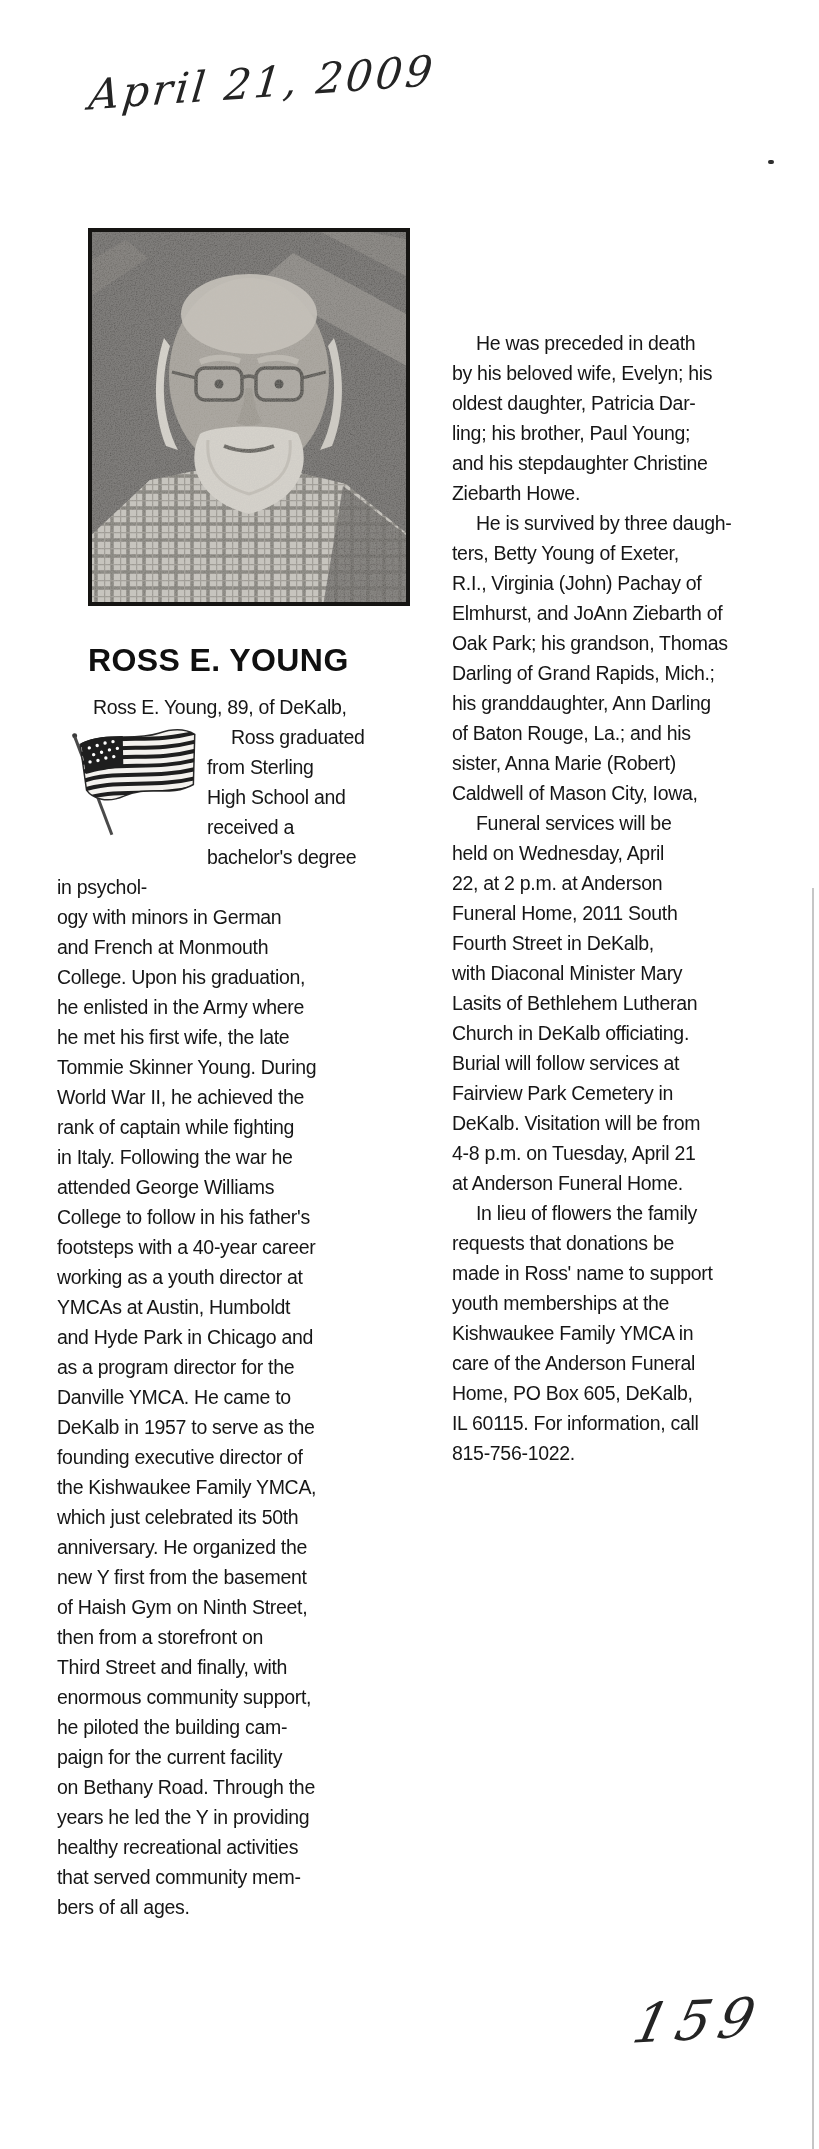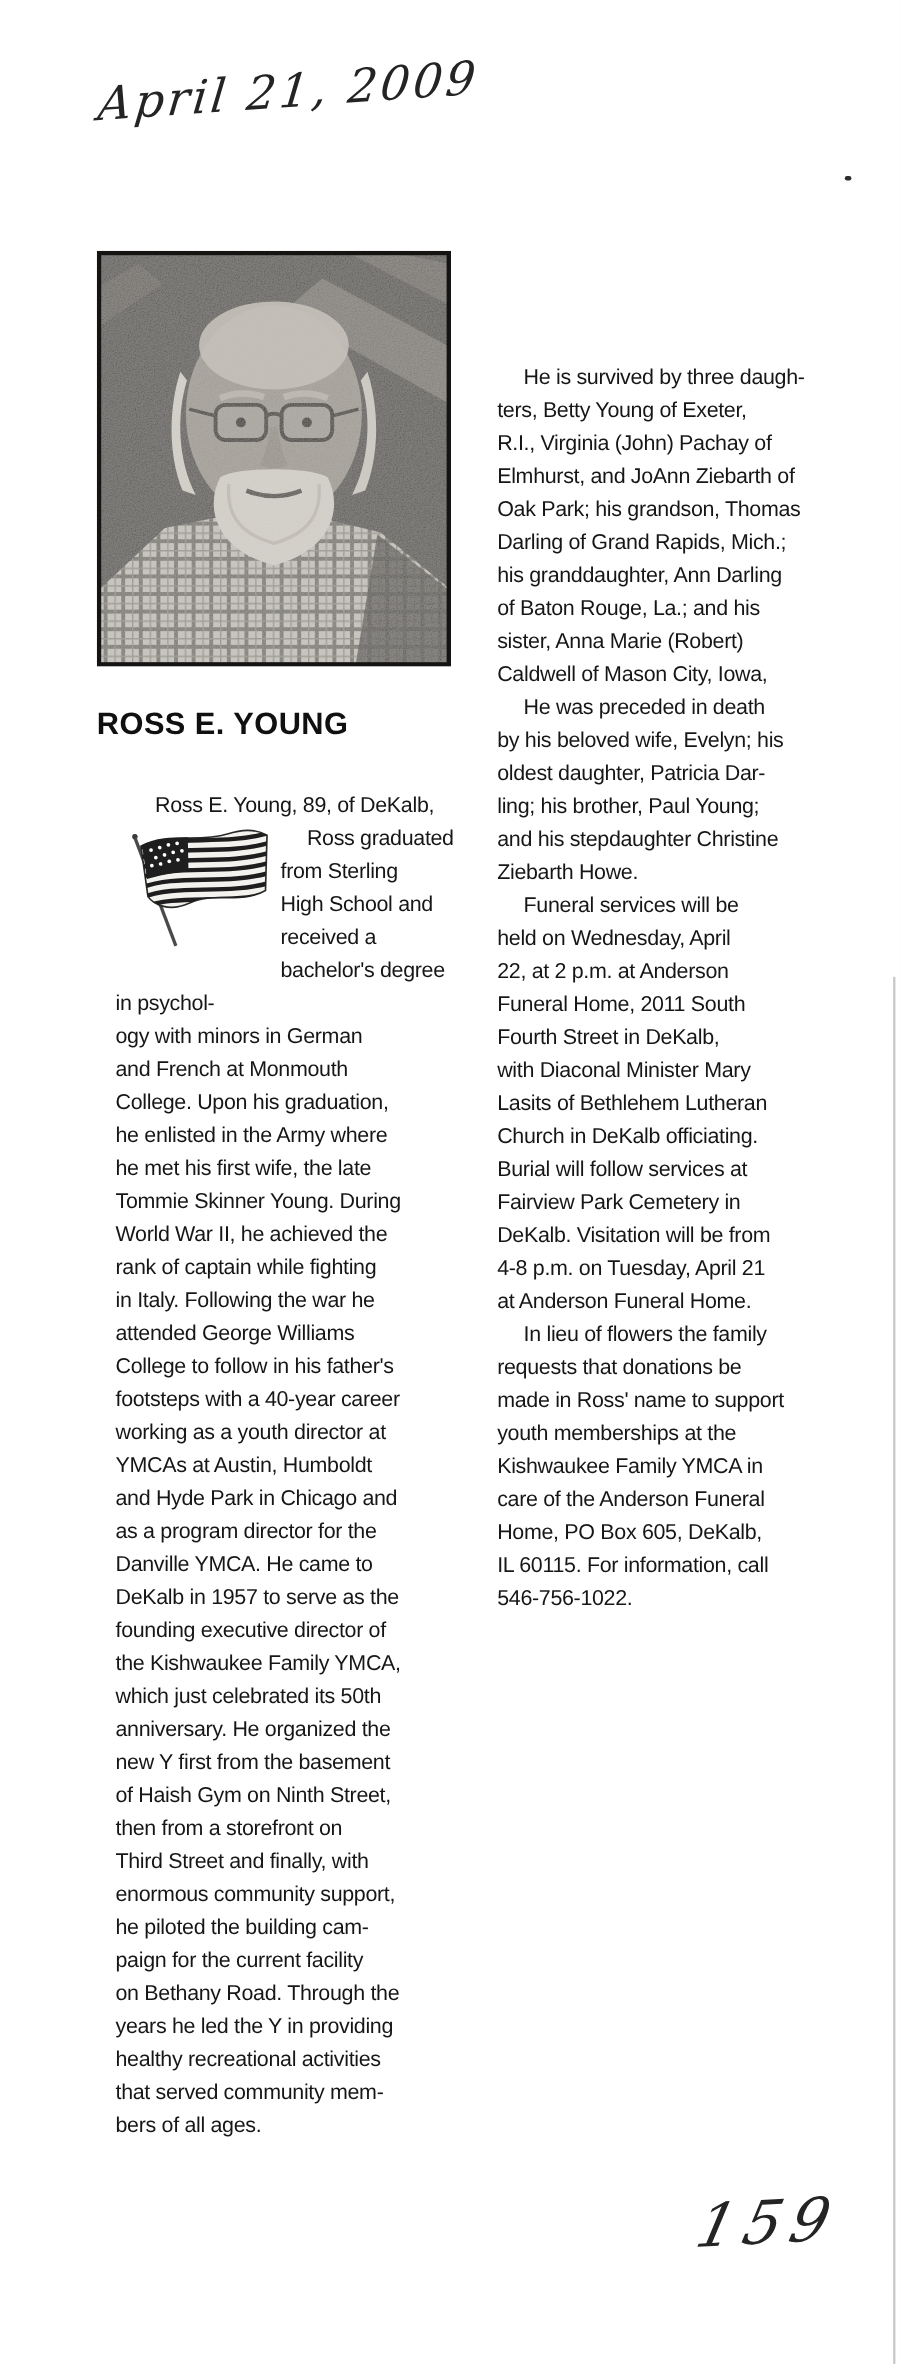--- a/index.html
+++ b/index.html
@@ -31,30 +31,30 @@
     transform:rotate(-3deg) skewX(-16deg);
     transform-origin:left top;
   }
   
   .photo{
     position:absolute;left:88px;top:228px;width:322px;height:378px;
   }
   
   .headline{
     position:absolute;left:88px;top:642px;
-    font-size:28px;font-weight:bold;letter-spacing:0.4px;
+    font-size:32px;font-weight:bold;letter-spacing:0.4px;
     color:#101010;white-space:nowrap;
   }
   
   .col{
     position:absolute;
     font-size:19.5px;line-height:30px;
     letter-spacing:-0.3px;
   }
-  .left-col{left:57px;top:717px;width:318px;margin-left:48px;}
+  .left-col{left:57px;top:692px;width:318px;}
   .right-col{left:452px;top:328px;width:348px;}
   .lines{white-space:pre-line;}
   .line{white-space:nowrap;}
   .indent-lg{text-indent:36px;}
   .indent{text-indent:24px;}
   .flag-float{
     float:left;width:150px;height:146px;
   }
   .flag-float svg{display:block;margin:6px 0 0 10px;}
   
@@ -214,36 +214,36 @@
 he piloted the building cam-
 paign for the current facility
 on Bethany Road. Through the
 years he led the Y in providing
 healthy recreational activities
 that served community mem-
 bers of all ages.</div>
   </div>
 
   <div class="col right-col">
+    <div class="lines indent">He was preceded in death
+by his beloved wife, Evelyn; his
+oldest daughter, Patricia Dar-
+ling; his brother, Paul Young;
+and his stepdaughter Christine
+Ziebarth Howe.</div>
     <div class="lines indent">He is survived by three daugh-
 ters, Betty Young of Exeter,
 R.I., Virginia (John) Pachay of
 Elmhurst, and JoAnn Ziebarth of
 Oak Park; his grandson, Thomas
 Darling of Grand Rapids, Mich.;
 his granddaughter, Ann Darling
 of Baton Rouge, La.; and his
 sister, Anna Marie (Robert)
 Caldwell of Mason City, Iowa,</div>
-    <div class="lines indent">He was preceded in death
-by his beloved wife, Evelyn; his
-oldest daughter, Patricia Dar-
-ling; his brother, Paul Young;
-and his stepdaughter Christine
-Ziebarth Howe.</div>
     <div class="lines indent">Funeral services will be
 held on Wednesday, April
 22, at 2 p.m. at Anderson
 Funeral Home, 2011 South
 Fourth Street in DeKalb,
 with Diaconal Minister Mary
 Lasits of Bethlehem Lutheran
 Church in DeKalb officiating.
 Burial will follow services at
 Fairview Park Cemetery in
@@ -251,20 +251,20 @@
 4-8 p.m. on Tuesday, April 21
 at Anderson Funeral Home.</div>
     <div class="lines indent">In lieu of flowers the family
 requests that donations be
 made in Ross' name to support
 youth memberships at the
 Kishwaukee Family YMCA in
 care of the Anderson Funeral
 Home, PO Box 605, DeKalb,
 IL 60115. For information, call
-546-756-1022.</div>
+815-756-1022.</div>
   </div>
 
   <div class="edge-line"></div>
 
   <div class="handwritten hand-num">159</div>
 
 </div>
 
 </body></html>

